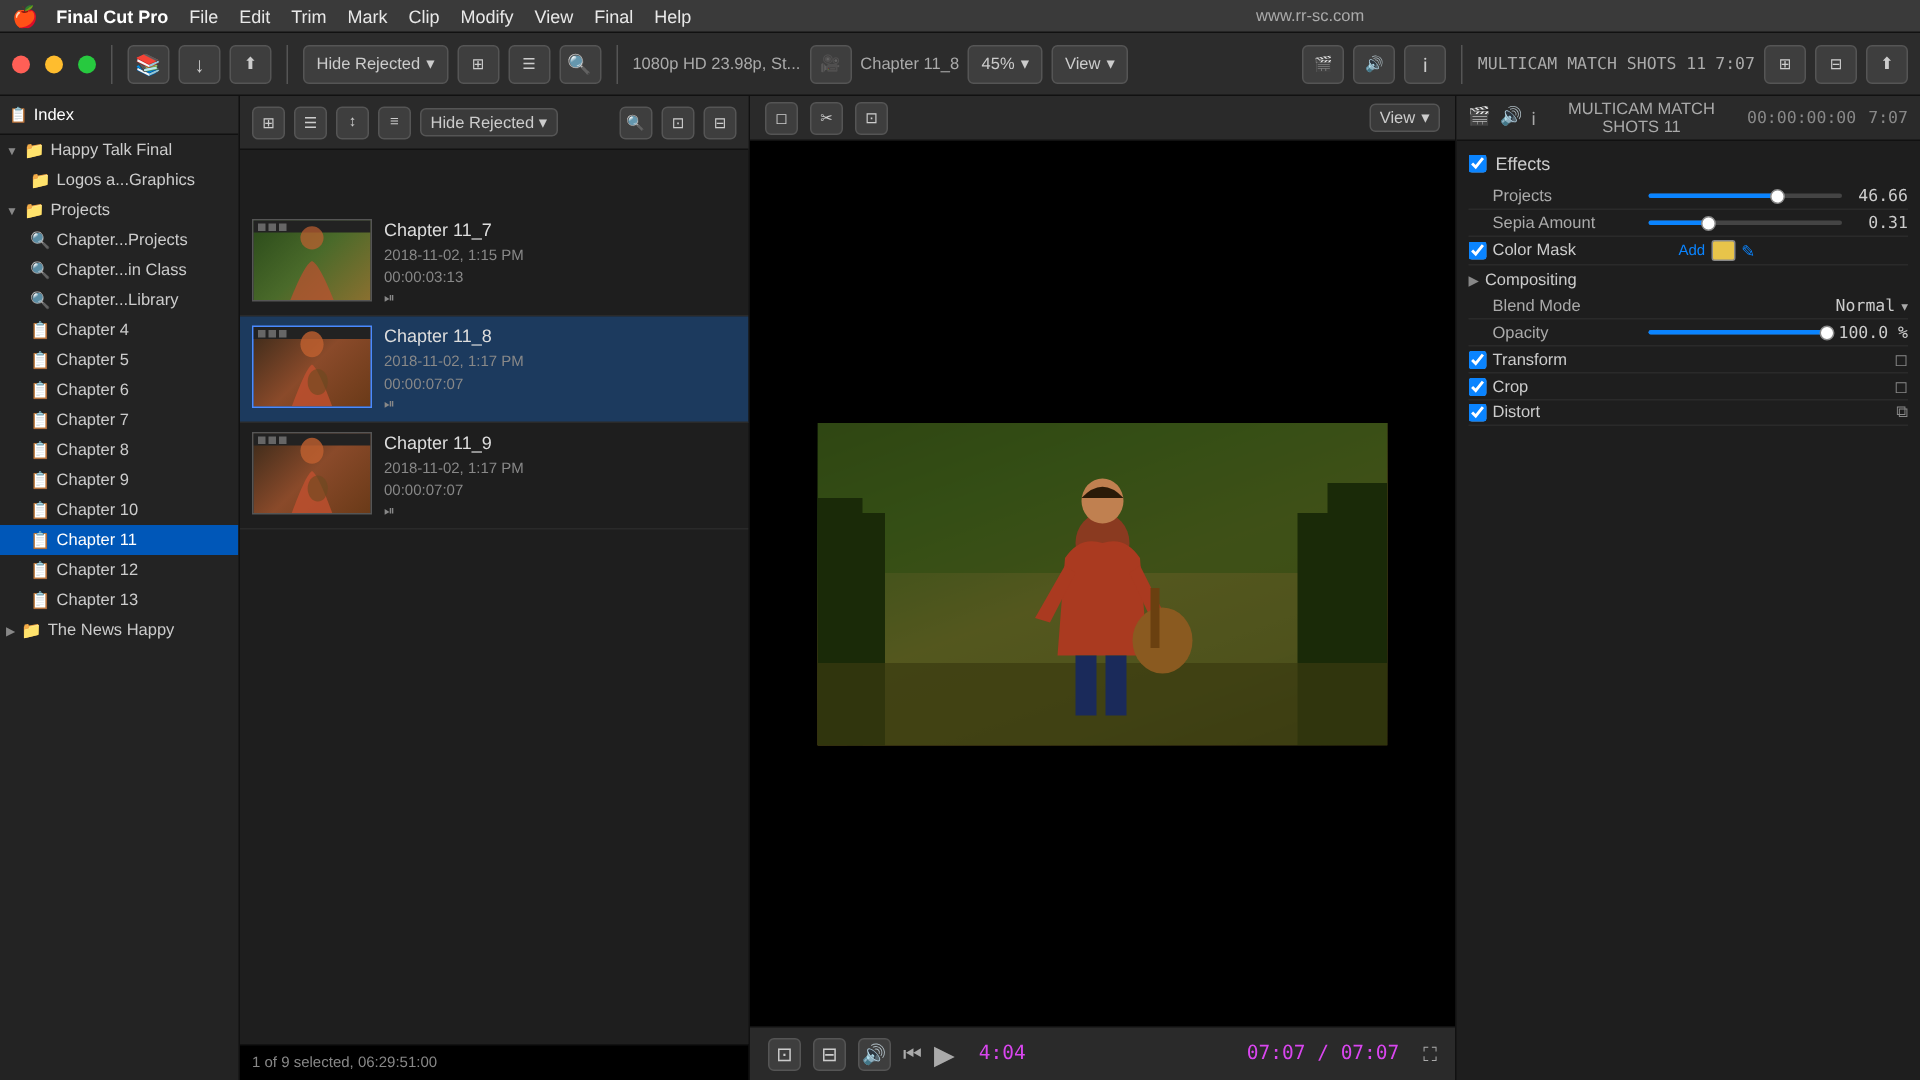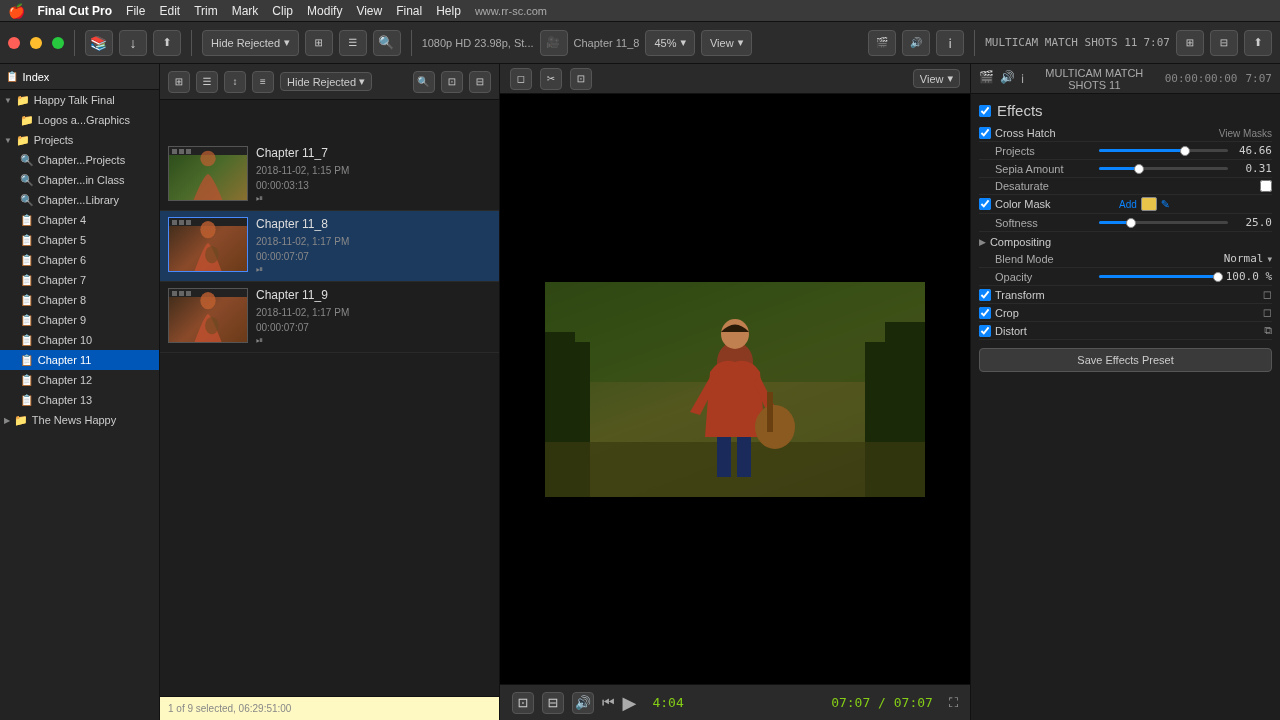--- a/index.html
+++ b/index.html
@@ -7,21 +7,21 @@
 
     
     #menubar {
       width: 100%; height: 22px; background: #3a3a3a;
       display: flex; align-items: center; padding: 0 8px;
       border-bottom: 1px solid #111;
     }
     .menu-apple { font-size: 14px; margin-right: 12px; color: #fff; }
     .menu-item { margin-right: 14px; color: #e8e8e8; font-size: 12px; cursor: pointer; }
     .menu-app-name { font-weight: bold; color: #fff; margin-right: 14px; }
-    .menu-center { flex: 1; color: #aaa; font-size: 11px; }
+    .menu-center { flex: 1; text-align: center; color: #aaa; font-size: 11px; }
 
     
     #toolbar {
       width: 100%; height: 42px; background: #2c2c2c;
       display: flex; align-items: center; padding: 0 8px; gap: 6px;
       border-bottom: 1px solid #111;
     }
     .toolbar-btn {
       width: 28px; height: 26px; background: #3e3e3e; border: 1px solid #555;
       border-radius: 4px; display: flex; align-items: center; justify-content: center;
@@ -83,36 +83,36 @@
     .clip-thumb {
       width: 80px; height: 55px; background: #333; flex-shrink: 0;
       border: 1px solid #555; position: relative; overflow: hidden;
     }
     .clip-thumb-stripe { position: absolute; top: 0; left: 0; width: 100%; height: 8px; background: #222; display: flex; align-items: center; gap: 2px; padding: 1px 3px; }
     .clip-stripe-mark { width: 5px; height: 5px; background: #666; }
     .clip-info { flex: 1; }
     .clip-name { font-size: 12px; color: #ddd; font-weight: 500; margin-bottom: 3px; }
     .clip-meta { font-size: 10px; color: #888; line-height: 1.5; }
     .clip-icon { font-size: 9px; color: #888; }
-    .browser-status { height: 24px; background: #fef9c3; display: flex; align-items: center; padding: 0 8px; border-top: 1px solid #111; font-size: 10px; color: #888; }
+    .browser-status { height: 24px; background: #000000; display: flex; align-items: center; padding: 0 8px; border-top: 1px solid #111; font-size: 10px; color: #888; }
 
     
     #viewer {
       flex: 1; background: #1a1a1a; display: flex; flex-direction: column;
     }
     .viewer-area {
       flex: 1; display: flex; align-items: center; justify-content: center;
       background: #000; position: relative;
     }
     .viewer-controls {
       height: 36px; background: #2a2a2a; display: flex; align-items: center;
       padding: 0 12px; gap: 8px; border-top: 1px solid #111;
     }
     .playback-btn { color: #aaa; cursor: pointer; font-size: 14px; }
-    .timecode { font-family: monospace; font-size: 13px; color: #84cc16; margin: 0 8px; }
+    .timecode { font-family: monospace; font-size: 13px; color: #d946ef; margin: 0 8px; }
     .viewer-top-bar {
       height: 30px; background: #2a2a2a; display: flex; align-items: center;
       padding: 0 10px; gap: 8px; border-bottom: 1px solid #111;
     }
     .vt-spacer { flex: 1; }
     .vt-zoom { display: flex; align-items: center; gap: 4px; background: #3a3a3a; border: 1px solid #555; border-radius: 4px; padding: 2px 6px; font-size: 11px; color: #ccc; cursor: pointer; }
 
     
     #inspector {
       width: 310px; background: #1e1e1e; border-left: 1px solid #111;
@@ -125,21 +125,21 @@
     .inspector-title { font-size: 11px; color: #aaa; flex: 1; text-align: center; }
     .inspector-timecode { font-family: monospace; font-size: 11px; color: #888; }
     .inspector-icons { display: flex; gap: 6px; }
     .inspector-icon { font-size: 12px; color: #aaa; cursor: pointer; }
     .inspector-body { flex: 1; overflow-y: auto; padding: 8px; }
 
     .effects-header {
       display: flex; align-items: center; gap: 6px; margin-bottom: 6px;
     }
     .effects-checkbox { width: 12px; height: 12px; accent-color: #0a84ff; }
-    .effects-label { font-size: 15px; color: #ccc; font-weight: 500; }
+    .effects-label { font-size: 12px; color: #ccc; font-weight: 500; }
     .effect-row {
       display: flex; align-items: center; gap: 4px; padding: 2px 0;
       border-bottom: 1px solid #2a2a2a;
     }
     .effect-cb { width: 12px; height: 12px; accent-color: #0a84ff; }
     .effect-name { font-size: 11px; color: #ccc; flex: 0 0 120px; }
     .effect-view-masks { font-size: 10px; color: #888; margin-left: auto; }
     .effect-add-btn { font-size: 10px; color: #0a84ff; cursor: pointer; }
     .effect-slider-row {
       display: flex; align-items: center; gap: 4px; padding: 2px 0 2px 16px;
@@ -482,66 +482,48 @@
       <span class="inspector-timecode">00:00:00:00</span>
       <span class="inspector-timecode">7:07</span>
     </div>
     <div class="inspector-body">
 
       <div class="effects-header">
         <input type="checkbox" checked="" class="effects-checkbox" style="">
         <span class="effects-label">Effects</span>
       </div>
 
-      <div class="effect-row">
-        <input type="checkbox" checked="" class="effect-cb" style="">
-        <span class="effect-name">Cross Hatch</span>
-        <span class="effect-view-masks">View Masks</span>
-      </div>
 
       <div class="effect-slider-row">
         <span class="effect-slider-name">Projects</span>
         <div class="slider-track">
           <div class="slider-fill" style="width:67%"></div>
           <div class="slider-thumb" style="left:67%"></div>
         </div>
         <span class="effect-num">46.66</span>
       </div>
 
       <div class="effect-slider-row">
         <span class="effect-slider-name">Sepia Amount</span>
         <div class="slider-track">
           <div class="slider-fill" style="width:31%"></div>
           <div class="slider-thumb" style="left:31%"></div>
         </div>
         <span class="effect-num">0.31</span>
       </div>
 
-      <div class="effect-slider-row">
-        <span class="effect-slider-name">Desaturate</span>
-        <div style="flex:1;"></div>
-        <input type="checkbox" class="effect-cb" style="">
-      </div>
 
       <div class="effect-row">
         <input type="checkbox" checked="" class="effect-cb" style="">
         <span class="effect-name">Color Mask</span>
         <span class="effect-add-btn">Add</span>
         <div class="color-swatch"></div>
         <span class="color-edit-btn">✎</span>
       </div>
 
-      <div class="effect-slider-row">
-        <span class="effect-slider-name">Softness</span>
-        <div class="slider-track">
-          <div class="slider-fill" style="width:25%"></div>
-          <div class="slider-thumb" style="left:25%"></div>
-        </div>
-        <span class="effect-num">25.0</span>
-      </div>
 
       <div class="section-header">
         <span class="section-chevron">▶</span>
         <span class="section-label">Compositing</span>
       </div>
       <div class="effect-slider-row">
         <span class="effect-slider-name">Blend Mode</span>
         <div style="flex:1;"></div>
         <span class="effect-num">Normal</span>
         <span style="font-size:9px;color:#aaa;">▾</span>
@@ -567,16 +549,15 @@
         <div style="flex:1;"></div>
         <span style="font-size:11px;color:#888;">◻</span>
       </div>
       <div class="effect-row">
         <input type="checkbox" checked="" class="effect-cb" style="">
         <span class="effect-name">Distort</span>
         <div style="flex:1;"></div>
         <span style="font-size:11px;color:#888;">⧉</span>
       </div>
 
-      <div class="save-preset-btn">Save Effects Preset</div>
     </div>
   </div>
 </div>
 
 </body></html>

